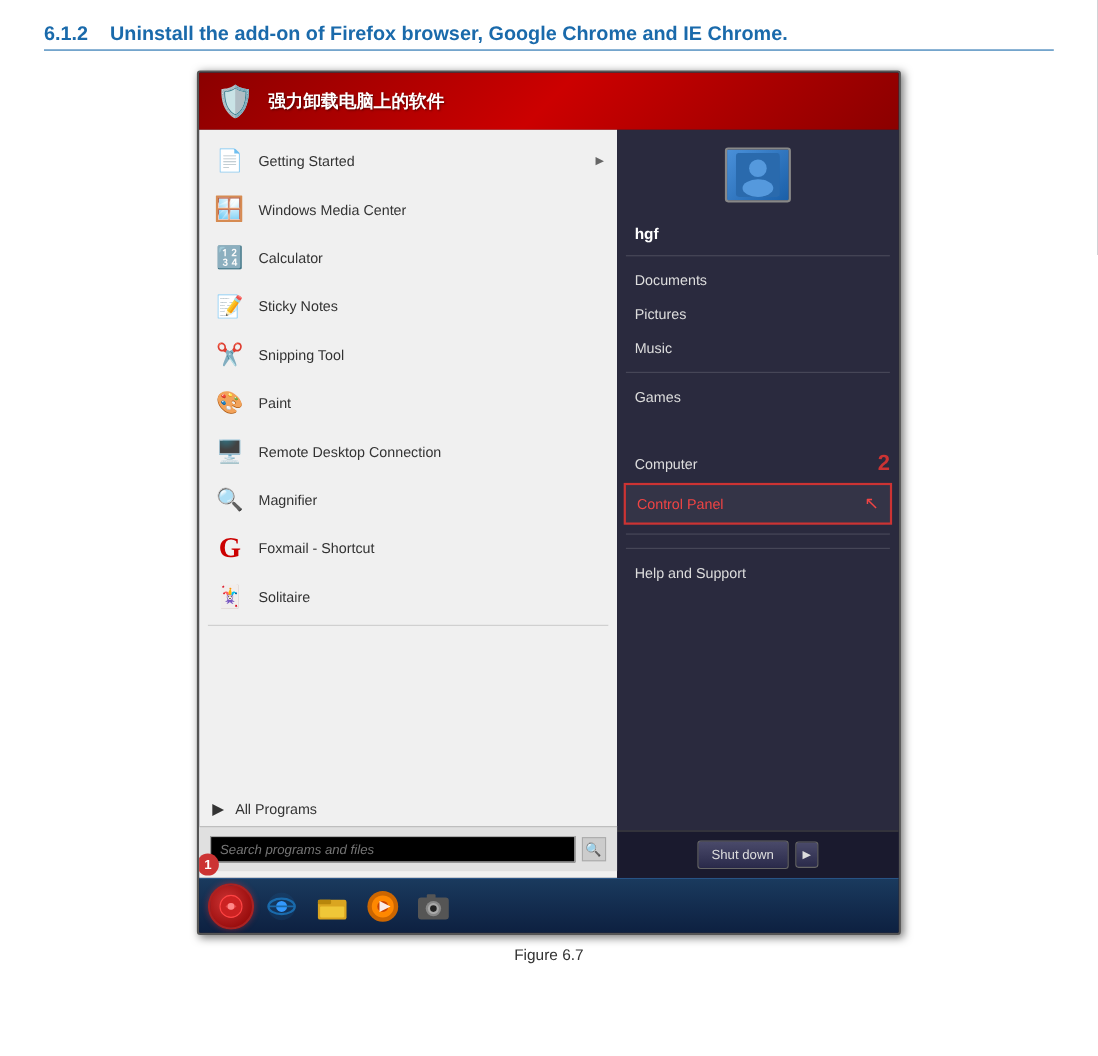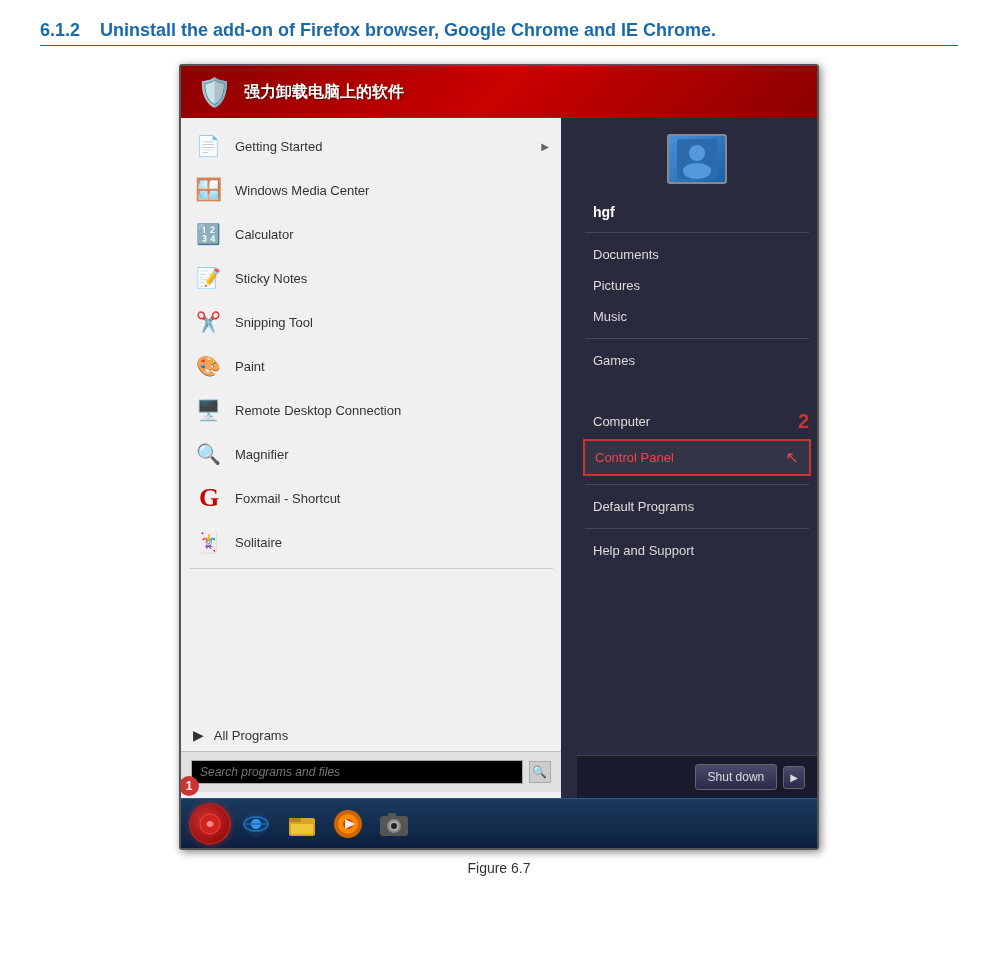--- a/index.html
+++ b/index.html
@@ -151,21 +151,21 @@
       font-size: 12px;
       cursor: pointer;
     }
 
     
     .menu-right {
       flex: 1;
       background: #2a2a3e;
       display: flex;
       flex-direction: column;
-      padding: 16px 0 0 16px;
+      padding: 16px 0 0 0;
     }
 
     .right-user-section {
       display: flex;
       justify-content: center;
       margin-bottom: 8px;
       padding: 0 16px;
     }
 
     .user-avatar {
@@ -209,21 +209,21 @@
       margin: 6px 8px;
     }
 
     
     .shutdown-bar {
       background: #1a1a2e;
       border-top: 1px solid #444;
       padding: 8px 12px;
       display: flex;
       align-items: center;
-      justify-content: flex-end;
+      justify-content: center;
       gap: 6px;
     }
 
     .shutdown-btn {
       background: linear-gradient(to bottom, #4a4a6a, #2a2a4a);
       border: 1px solid #666;
       border-radius: 3px;
       color: #ddd;
       font-size: 12px;
       padding: 5px 12px;
@@ -424,21 +424,20 @@
           <div style="margin: 2px 6px; border: 2px solid #cc3333; background: rgba(255,255,255,0.05); cursor:pointer; position:relative;">
             <div style="padding: 7px 10px; color:#ef4444; font-size:13px; display:flex; align-items:center; gap:6px;">
               <span>Control Panel</span>
               <span style="margin-left:auto; font-size:16px;">↖</span>
             </div>
           </div>
 
           <div class="right-separator"></div>
 
 
-          <div class="right-item">Default Programs</div>
 
           <div class="right-separator"></div>
 
           <div class="right-item">Help and Support</div>
 
         </div>
 
         <div class="shutdown-bar">
           <button class="shutdown-btn">
             <span>Shut down</span>

